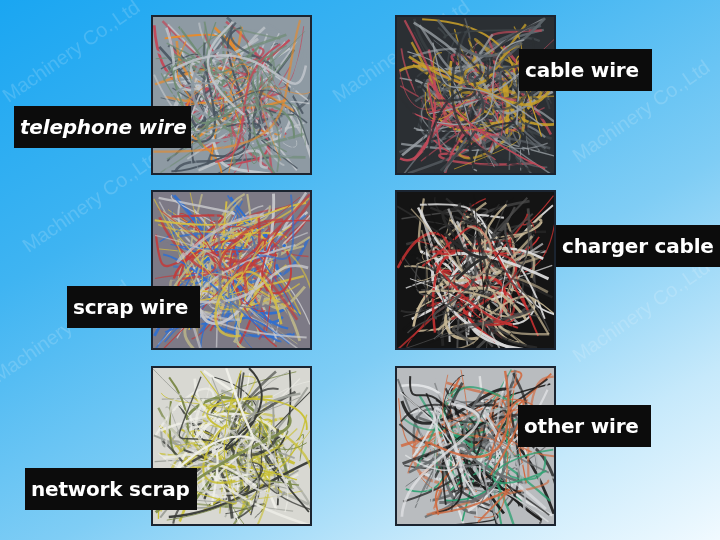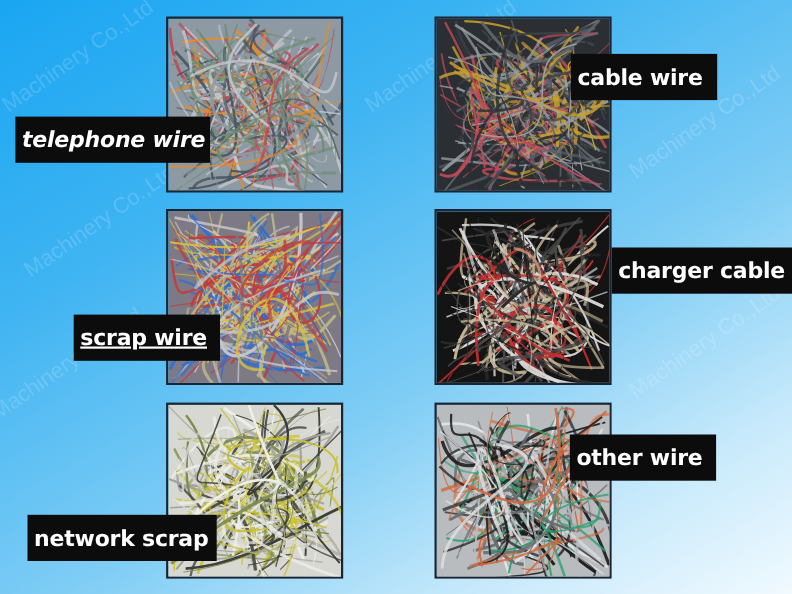--- a/index.html
+++ b/index.html
@@ -468,21 +468,21 @@
         <path d="M133.7139231824417,142.3326474622771 C29.951466049382717,82.09533607681756 83.04806241426611,146.1378600823045 62.43581104252401,22.36145404663923" stroke="#7d7a86" stroke-width="2.7" fill="none" opacity="0.67"></path>
         <path d="M31.299344135802468,60.84224965706447 C7.622792352537723,93.03292181069958 53.34850394375857,26.29355281207133 110.83450360082304,22.599451303155007" stroke="#c8c8cc" stroke-width="2.9" fill="none" opacity="0.69"></path>
         <path d="M130.09335562414267,116.59465020576133 C0.6570301783264746,26.8923182441701 79.75877057613168,142.45747599451303 71.2380829903978,103.78395061728395" stroke="#b9b38a" stroke-width="0.9" fill="none" opacity="0.84"></path>
         <path d="M105.6113897462277,64.15775034293553 C125.82887088477366,58.98216735253772 147.86836848422496,95.12345679012344 137.9397590877915,2.7050754458161865" stroke="#2f6fd0" stroke-width="2.0" fill="none" opacity="0.65"></path>
         <path d="M128.29480452674898,132.17352537722908 C100.39448731138546,3.1296296296296293 22.637174211248286,154.41495198902606 87.82533436213991,143.56035665294925" stroke="#d8c040" stroke-width="2.5" fill="none" opacity="0.81"></path>
         <path d="M130.06643947187928,27.80246913580247 C64.9804226680384,22.791495198902606 17.617656893004117,157.8628257887517 156.928759430727,2.3991769547325106" stroke="#c23b3b" stroke-width="2.4" fill="none" opacity="0.72"></path>
         <path d="M144.21950445816188,127.83470507544581 C64.80581275720165,8.83196159122085 100.51043381344307,114.84979423868312 92.3210219478738,98.23388203017834" stroke="#c23b3b" stroke-width="2.7" fill="none" opacity="0.67"></path>
         <path d="M108.63980195473252,56.46776406035666 C121.23794152949245,23.967078189300413 72.05315929355281,117.72153635116598 82.33236882716048,90.81755829903977" stroke="#d8c040" stroke-width="1.2" fill="none" opacity="0.65"></path>
       </svg></div>
   </div>
-<div class="label" style="left:67px; top:286px; width:133px;text-decoration:underline;">scrap wire</div>
+<div class="label" style="left:67px; top:286px; width:133px;">scrap wire</div>
 
 <div class="photo" style="left:395px; top:190px;">
     <div class="tex"><svg width="161" height="160" viewBox="0 0 161 160">
         <rect width="161" height="160" fill="#141414"></rect>
         <path d="M89.34851251714677,142.6460905349794 C65.50632287379973,83.8079561042524 11.683680555555556,28.755829903978054 132.60898062414267,9.094650205761317" stroke="#4a4a4a" stroke-width="2.7" fill="none" opacity="0.70"></path>
         <path d="M155.92596021947872,13.295610425240055 C16.385725308641977,130.8360768175583 141.03787722908095,159.3230452674897 138.3145147462277,106.65775034293553" stroke="#d9d9d9" stroke-width="1.9" fill="none" opacity="0.95"></path>
         <path d="M98.23360339506172,29.58299039780521 C146.11260716735254,26.218106995884774 48.72720764746227,30.589849108367627 70.43542952674898,44.67352537722908" stroke="#141414" stroke-width="2.7" fill="none" opacity="0.81"></path>
         <path d="M27.083170438957474,129.7798353909465 C76.53573388203017,111.18861454046639 119.8596965020576,84.5315500685871 21.894564471879285,10.30246913580247" stroke="#141414" stroke-width="2.8" fill="none" opacity="0.68"></path>
         <path d="M100.99009344993142,68.45404663923182 C85.42979681069959,81.05624142661179 18.024849965706448,81.64197530864197 25.985129458161865,60.33470507544582" stroke="#c8b896" stroke-width="0.8" fill="none" opacity="0.86"></path>
         <path d="M7.395730452674897,74.24759945130316 C51.05096879286694,69.64814814814815 152.18254458161866,132.04458161865568 20.592926954732512,138.96776406035664" stroke="#c8b896" stroke-width="2.0" fill="none" opacity="0.86"></path>
@@ -909,13 +909,13 @@
         <path d="M8.24531464334705,87.14951989026063 C51.817734053497944,117.03566529492456 103.17513288751715,105.27572016460906 3.3051654663923182,24.21536351165981" stroke="#e0e2e4" stroke-width="1.5" fill="none" opacity="0.80"></path>
         <path d="M65.46422325102881,14.671467764060358 C13.21514060356653,104.39300411522635 113.84980281207133,53.70301783264746 5.615123456790124,95.68792866941016" stroke="#1c1c1c" stroke-width="2.9" fill="none" opacity="0.67"></path>
         <path d="M80.90098165294924,140.1769547325103 C140.54027349108367,39.857338820301784 27.088001543209877,14.434842249657065 52.60589420438958,42.181069958847736" stroke="#6a6e70" stroke-width="1.1" fill="none" opacity="0.83"></path>
         <path d="M123.62657750342935,22.67832647462277 C85.45671296296295,9.848422496570645 114.70145747599452,85.74279835390946 88.12624314128945,44.92935528120714" stroke="#b9bcbf" stroke-width="2.2" fill="none" opacity="0.71"></path>
         <path d="M59.97125771604939,121.92866941015089 C12.442854080932785,5.97119341563786 52.20560270919068,22.194787379972567 67.9508616255144,119.24142661179698" stroke="#e0e2e4" stroke-width="2.9" fill="none" opacity="0.78"></path>
         <path d="M108.08008401920439,2.8662551440329223 C133.68079561042524,156.12688614540468 10.04179526748971,52.43278463648834 31.335922496570646,78.94444444444444" stroke="#d06a40" stroke-width="2.4" fill="none" opacity="0.89"></path>
         <path d="M50.80182184499314,6.72565157750343 C29.278562242798355,102.29080932784638 81.13287465706446,43.617283950617285 118.90796896433471,87.4951989026063" stroke="#d06a40" stroke-width="0.9" fill="none" opacity="0.83"></path>
         <path d="M4.911162551440329,148.81550068587106 C6.825660150891633,84.95679012345678 137.77205075445815,52.53840877914952 53.886136831275714,35.75788751714678" stroke="#e0e2e4" stroke-width="2.7" fill="none" opacity="0.78"></path>
       </svg></div>
   </div>
-<div class="label" style="left:518px; top:395px; width:133px;">other wire</div>
+<div class="label" style="left:518px; top:405px; width:133px;">other wire</div>
 
 </body></html>

